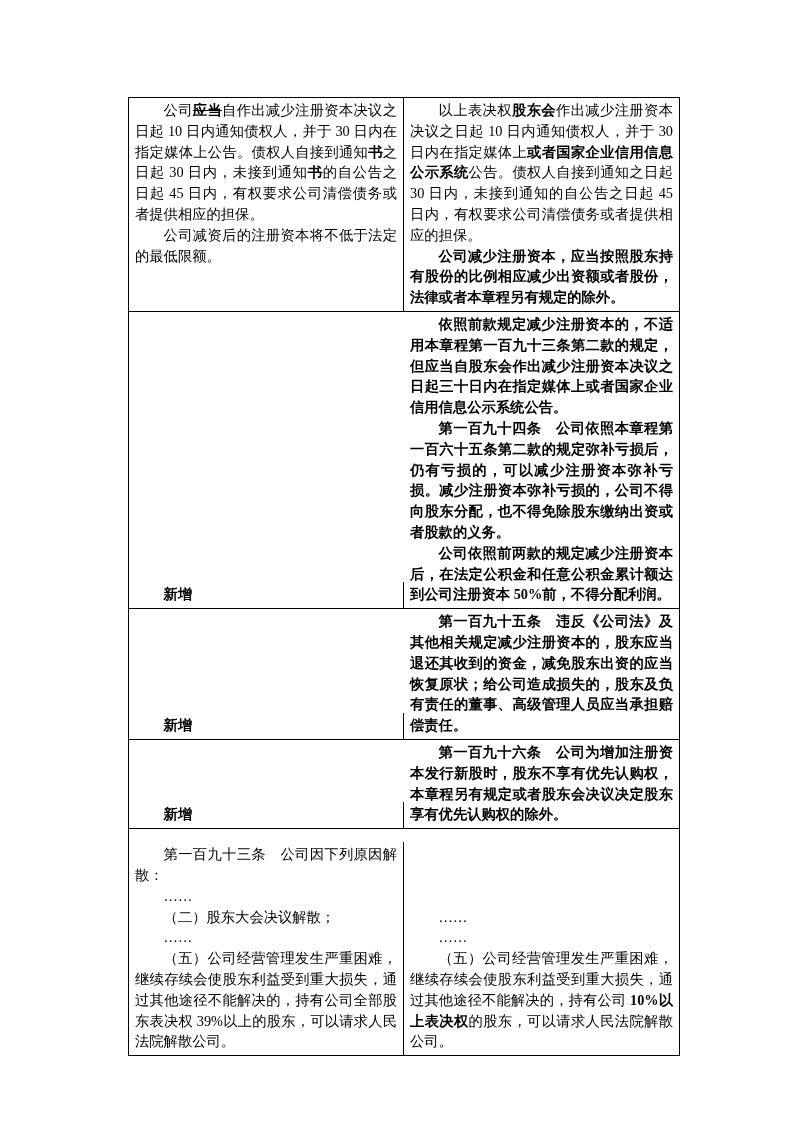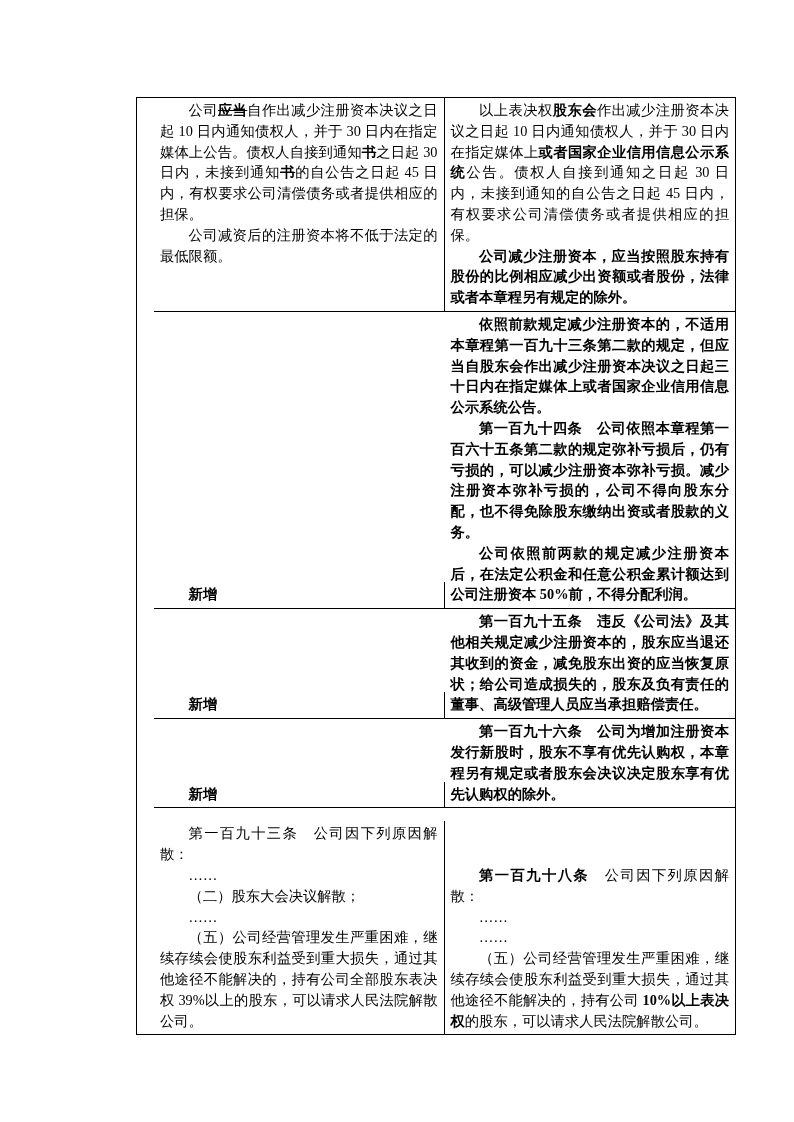--- a/index.html
+++ b/index.html
@@ -16,26 +16,25 @@
     position:relative;
     width:794px;
     height:1122px;
     background:var(--page-bg);
     margin:0 auto;
     overflow:hidden;
     font-family:"Liberation Serif","DejaVu Serif",serif;
   }
   .doc-table{
     position:absolute;
-    left:136px;
+    left:128px;
     top:97px;
-    width:600px;
+    width:552px;
     box-sizing:border-box;
     border:1px solid var(--border-color);
-    padding-left:17px;
   }
   .row{
     display:flex;
     align-items:stretch;
   }
   .row + .row{
     border-top:1px solid var(--border-color);
     align-items:flex-end;
   }
   .row-1{min-height:209px;}
@@ -111,20 +110,19 @@
       </div>
       <div class="row row-5">
         <div class="cell left">
           <p class="para"><span>第一百九十三条　公司因下列原因解散：</span></p>
           <p class="para"><span>……</span></p>
           <p class="para"><span>（二）股东大会决议解散；</span></p>
           <p class="para"><span>……</span></p>
           <p class="para"><span>（五）公司经营管理发生严重困难，继续存续会使股东利益受到重大损失，通过其他途径不能解决的，持有公司全部股东表决权 39%以上的股东，可以请求人民法院解散公司。</span></p>
         </div>
         <div class="cell right">
-          <p class="para"><span class="run-bold">第一百九十八条</span><span>　公司因下列原因解散：</span></p>
           <p class="para"><span>……</span></p>
           <p class="para"><span>……</span></p>
           <p class="para"><span>（五）公司经营管理发生严重困难，继续存续会使股东利益受到重大损失，通过其他途径不能解决的，持有公司 </span><span class="run-bold">10%以上表决权</span><span>的股东，可以请求人民法院解散公司。</span></p>
         </div>
       </div>
     </div>
 </div>
 
 </body></html>

